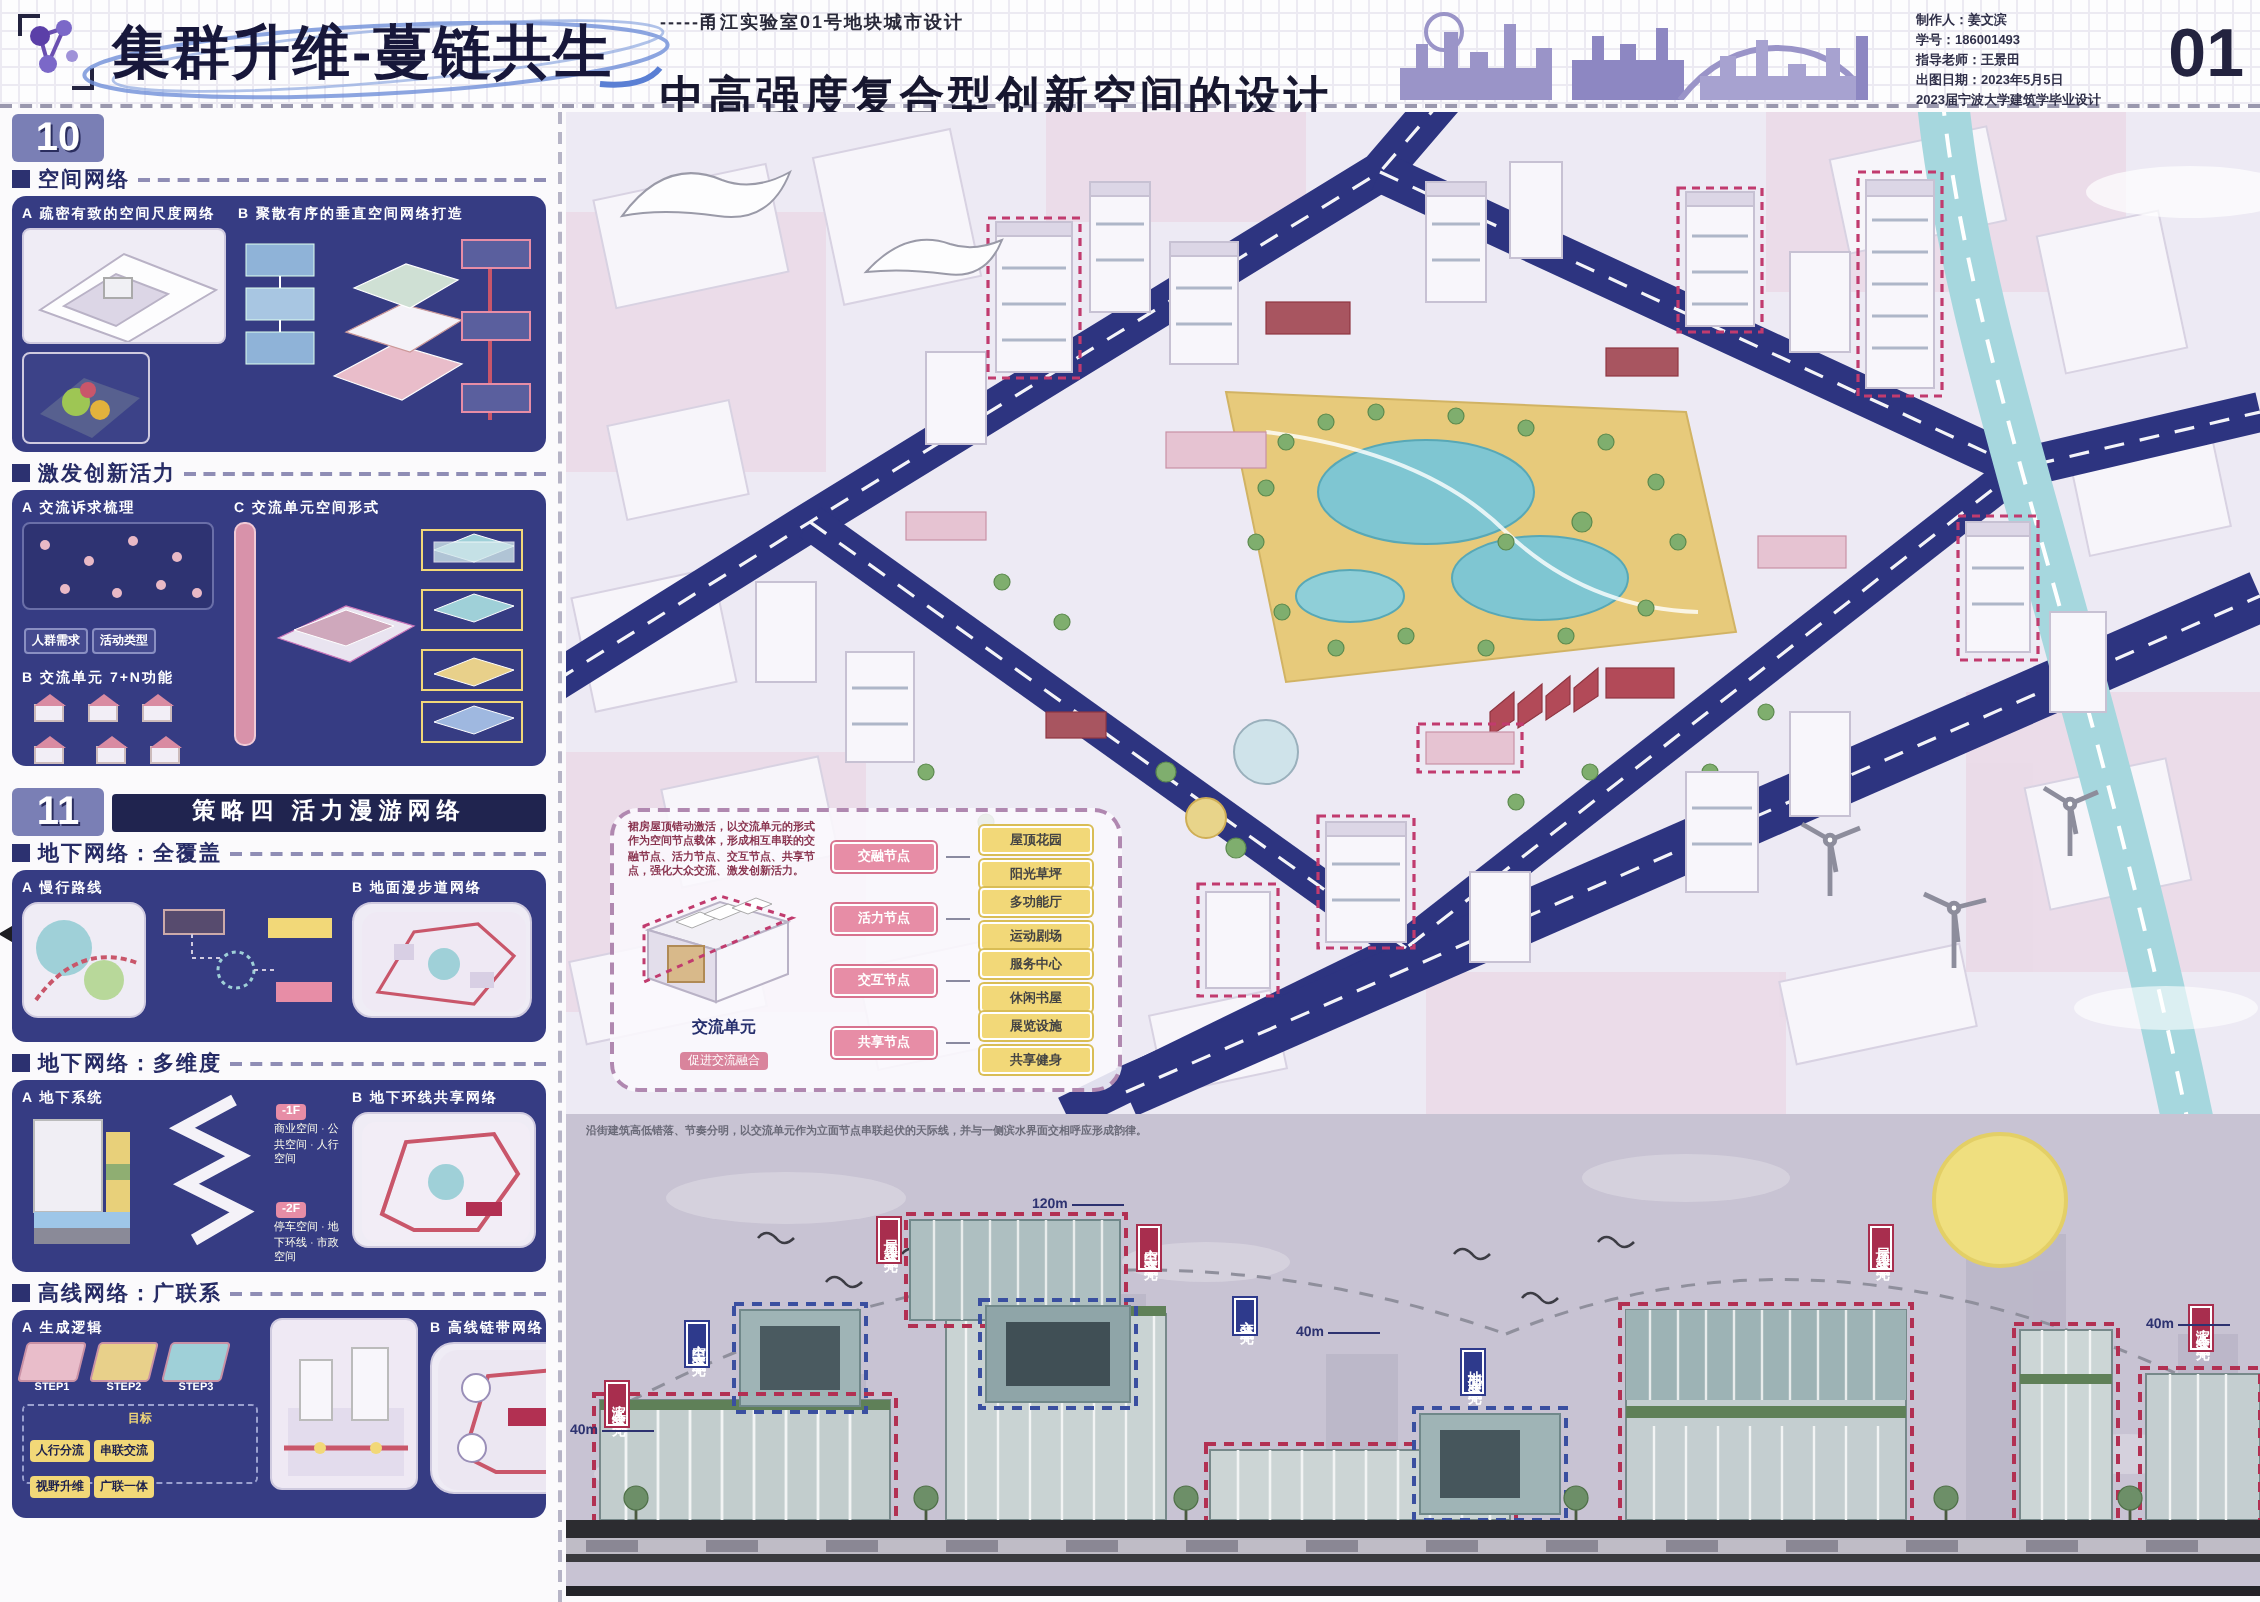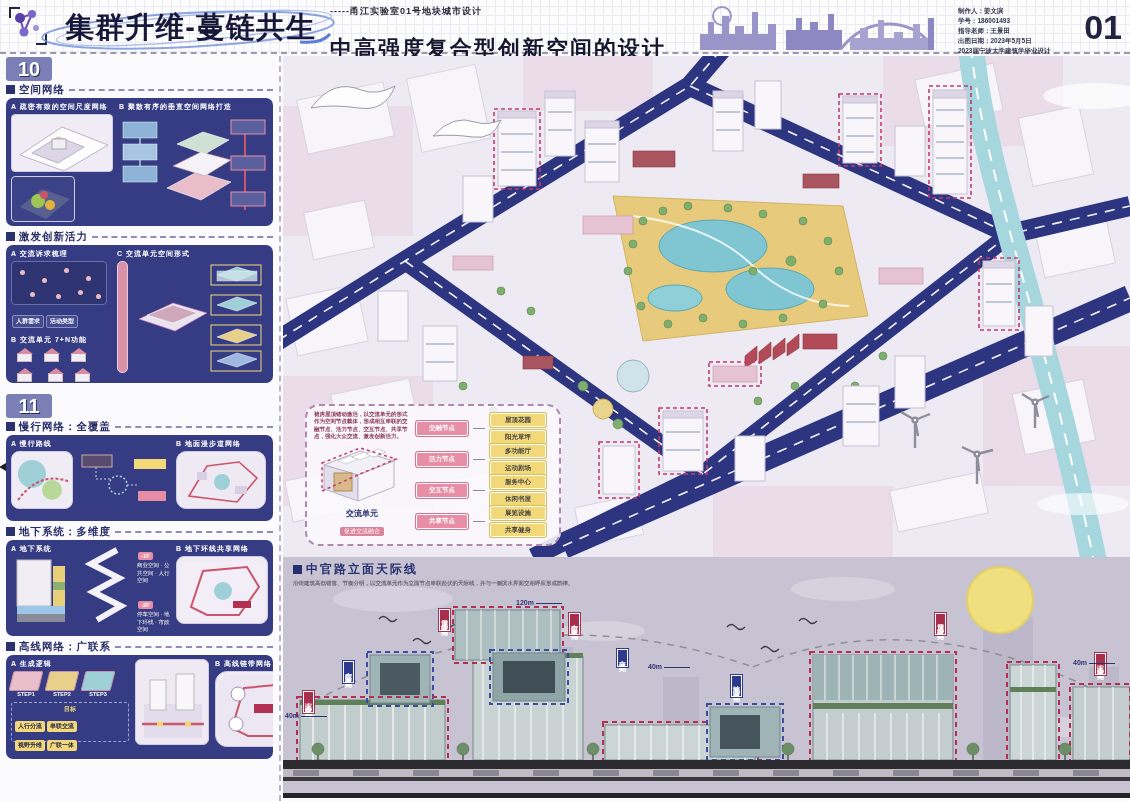--- a/index.html
+++ b/index.html
@@ -9,21 +9,21 @@
 
   
   #header{position:absolute;left:0;top:0;width:1130px;height:54px;
     background:
       repeating-linear-gradient(0deg,#eceaf2 0 1px,transparent 1px 9px),
       repeating-linear-gradient(90deg,#eceaf2 0 1px,transparent 1px 9px),#fdfdfe;
     border-bottom:2px dashed #9a98ae;}
   #logo{position:absolute;left:8px;top:6px;width:40px;height:40px;}
   #brand{position:absolute;left:56px;top:4px;width:260px;height:46px;}
   #brand-swoosh{position:absolute;left:-18px;top:0;width:300px;height:48px;}
-  #brand-title{position:relative;font-size:29px;font-weight:900;color:#17173a;letter-spacing:1px;line-height:46px;white-space:nowrap;text-align:right;}
+  #brand-title{position:relative;font-size:29px;font-weight:900;color:#17173a;letter-spacing:1px;line-height:46px;white-space:nowrap;}
   #subtitle{position:absolute;left:330px;top:5px;}
   #subtitle .s1{font-size:9px;font-weight:bold;color:#2a2a3a;letter-spacing:1px;}
   #subtitle .s2{font-size:22px;font-weight:900;color:#17172f;letter-spacing:2px;margin-top:16px;}
   #skyline{position:absolute;left:700px;top:4px;width:240px;height:46px;}
   #credits{position:absolute;left:958px;top:6px;width:120px;font-size:6.5px;font-weight:bold;color:#31314a;line-height:1.55;}
   #pagenum{position:absolute;right:8px;top:8px;font-size:34px;font-weight:900;color:#23233f;}
 
   
   #sidebar{position:absolute;left:0;top:56px;width:281px;height:745px;border-right:2px dashed #b6b4c6;}
   .sechead{position:relative;height:20px;margin:4px 4px 3px 4px;}
@@ -232,25 +232,26 @@
         </div>
       </div>
     </div>
 
     <svg class="arrow-left" width="42" height="46" viewBox="0 0 42 46">
       <polyline points="40,2 4,23 40,44" fill="none" stroke="#1d1d22" stroke-width="5"></polyline>
     </svg>
 
     <div class="sechead" style="margin-top:14px;">
       <div class="secnum">11</div>
+      <div class="secbar">策略四 活力漫游网络</div>
     </div>
 
     <div class="subl">
       <span class="sq"></span>
-      <span class="txt">慢行网络：全覆盖</span>
+      <span class="txt">地下网络：全覆盖</span>
       <span class="dash"></span>
     </div>
 
     <div class="panel" style="height:86px;">
       <div class="prow">
         <div class="pcol">
           <div class="ptit">A 慢行路线</div>
           <div style="display:flex;gap:5px;">
             <div class="thumb" style="width:62px;height:58px;border-radius:8px;">
               <svg viewBox="0 0 62 58" width="62" height="58">
@@ -278,21 +279,21 @@
               <rect x="20" y="20" width="10" height="8" fill="#d8cfe4"></rect>
               <rect x="58" y="34" width="12" height="8" fill="#d8cfe4"></rect>
             </svg>
           </div>
         </div>
       </div>
     </div>
 
     <div class="subl">
       <span class="sq"></span>
-      <span class="txt">地下系统：多维度</span>
+      <span class="txt">地下网络：多维度</span>
       <span class="dash"></span>
     </div>
 
     <div class="panel" style="height:96px;">
       <div class="prow">
         <div class="pcol" style="max-width:64px;">
           <div class="ptit">A 地下系统</div>
           <svg viewBox="0 0 60 70" width="60" height="70">
             <rect x="6" y="4" width="34" height="46" fill="#f0eef4" stroke="#bbb"></rect>
             <rect x="42" y="10" width="12" height="40" fill="#e8d07a"></rect>
@@ -783,24 +784,20 @@
             <rect x="610" y="213" width="26" height="6"></rect>
             <rect x="670" y="213" width="26" height="6"></rect>
           <rect x="730" y="213" width="26" height="6"></rect>
             <rect x="790" y="213" width="26" height="6"></rect>
         </g>
         <rect x="0" y="220" width="847" height="4" fill="#3a3a3e"></rect>
       </g>
     </svg>
 
     <div id="elev-head">
-      <div class="et">
-        <span class="sq"></span>
-        <span class="t">中官路立面天际线</span>
-      </div>
       <div class="d">沿街建筑高低错落、节奏分明，以交流单元作为立面节点串联起伏的天际线，并与一侧滨水界面交相呼应形成韵律。</div>
     </div>
 
     <div class="vban" style="left:20px;top:134px;">滨水交流单元</div>
     <div class="vban navy" style="left:60px;top:104px;">空中交流单元</div>
     <div class="vban" style="left:156px;top:52px;">屋顶交流单元</div>
     <div class="vban" style="left:286px;top:56px;">空中交流单元</div>
     <div class="vban navy" style="left:334px;top:92px;">交流单元</div>
     <div class="vban" style="left:652px;top:56px;">屋顶交流单元</div>
     <div class="vban navy" style="left:448px;top:118px;">地面交流单元</div>

